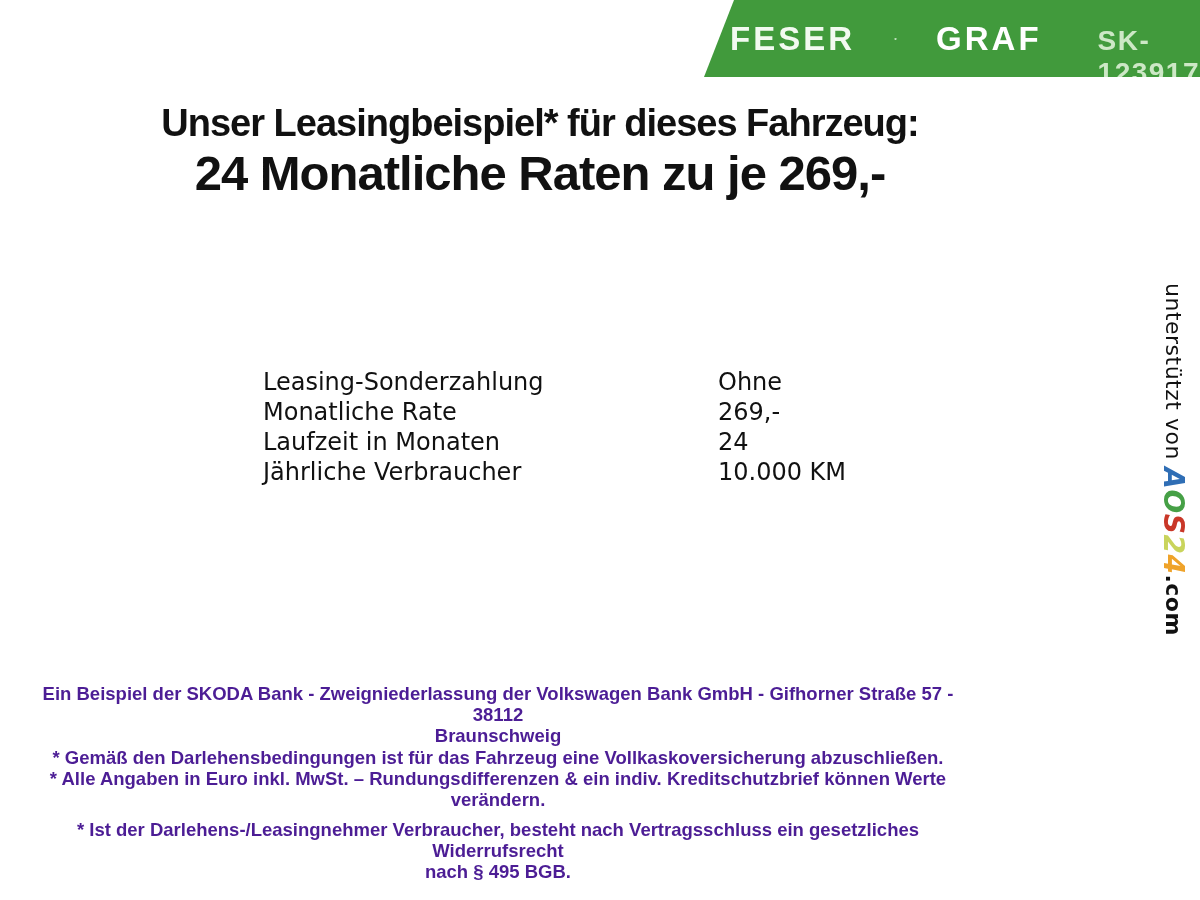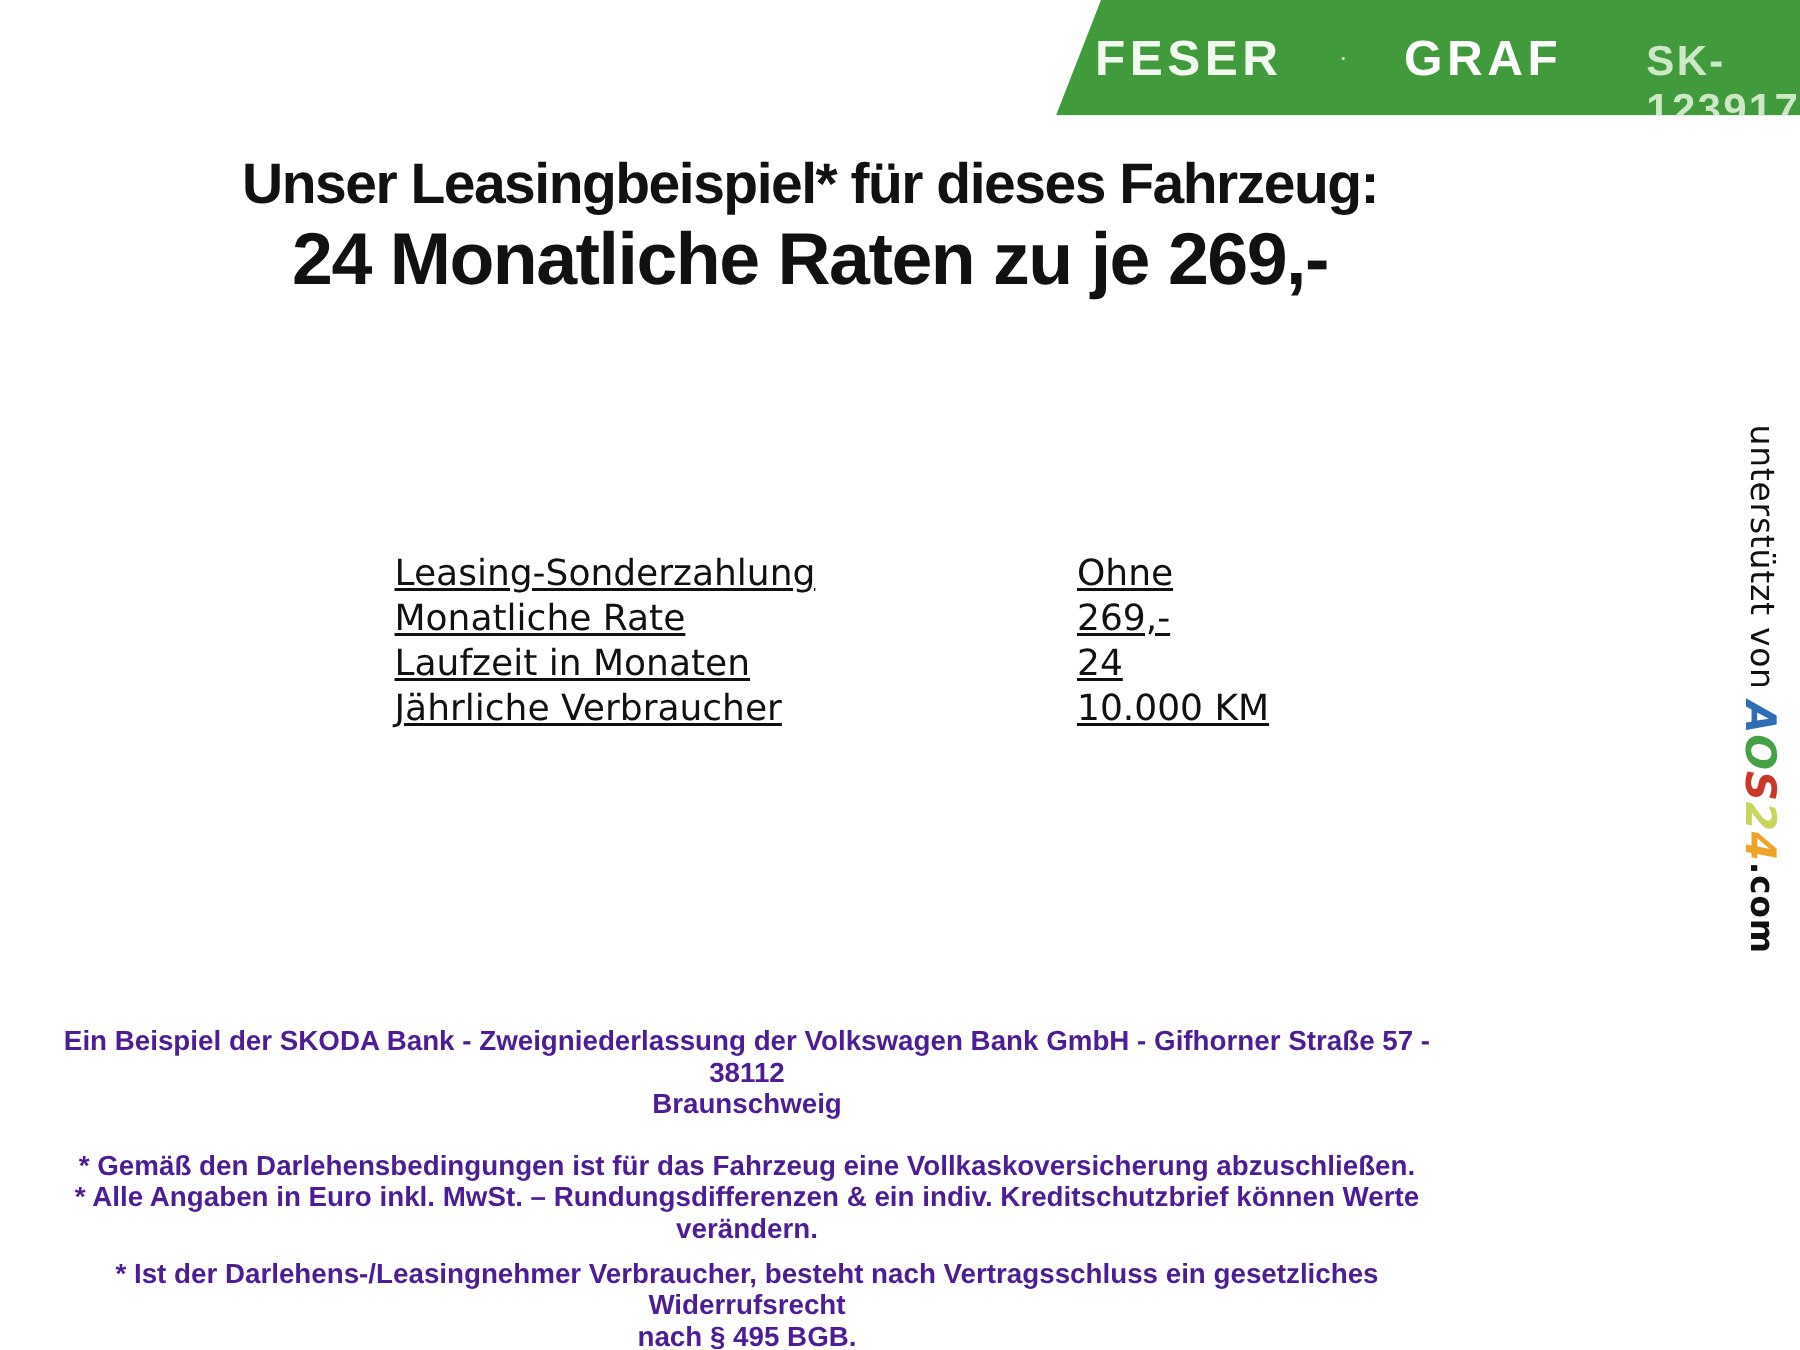--- a/index.html
+++ b/index.html
@@ -40,21 +40,21 @@
   .title-line2 {
     font-size: 49px; font-weight: 600; letter-spacing: -1px; line-height: 56px;
   }
 
   
   .details {
     position: absolute; left: 263px; top: 367px;
     font-family: "DejaVu Sans", sans-serif;
     font-size: 24px; color: #111111;
   }
-  .details-row { display: flex; line-height: 30px; text-decoration: underline; }
+  .details-row { display: flex; line-height: 30px; }
   .details-label { width: 455px; }
   .details-value { }
 
   
   .sidebar {
     position: absolute; top: 283px; right: 10px;
     writing-mode: vertical-rl;
     white-space: nowrap;
     color: #111111;
     font-size: 22px;
@@ -68,21 +68,21 @@
   .sidebar .suffix { font-family: "DejaVu Sans", sans-serif; font-weight: bold; }
 
   
   .footer {
     position: absolute; top: 683px; left: 16px; width: 964px;
     text-align: center;
     font-weight: bold; font-size: 18.5px; line-height: 21px;
     color: #4c1d95;
   }
   .footer p { margin: 0; }
-  .footer p.gap-sm { margin-top: 20px; }
+  .footer p.gap-sm { margin-top: 1px; }
   .footer p.gap-md { margin-top: 9px; }
 </style>
 </head>
 <body>
 
 <div class="page">
 
   <div class="banner" style="background-color: rgb(65, 154, 60);">
     <span class="brand-word" style="color: rgb(242, 250, 240);">FESER</span>
     <svg class="clover" viewBox="0 0 40 40">

